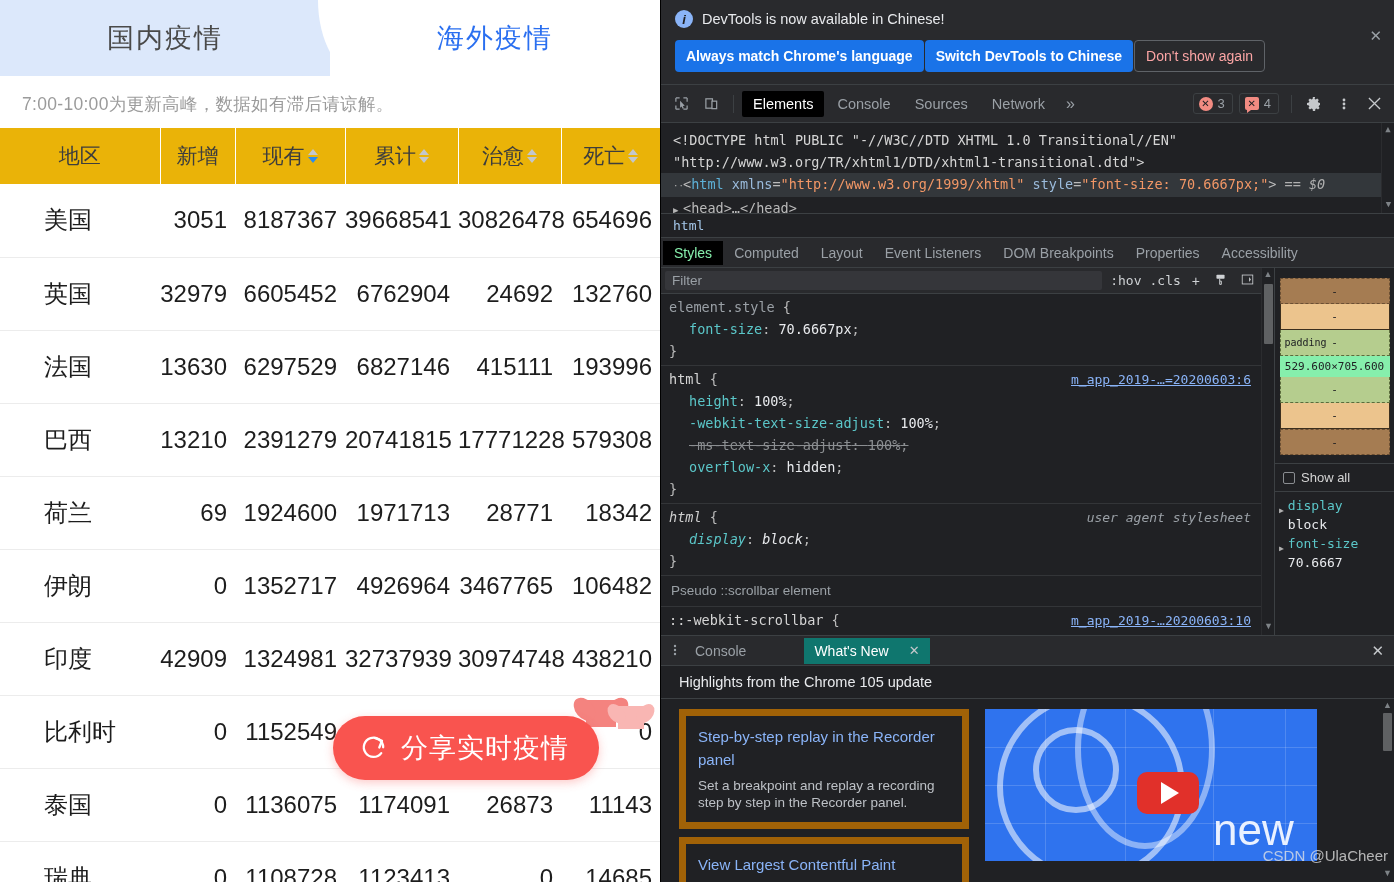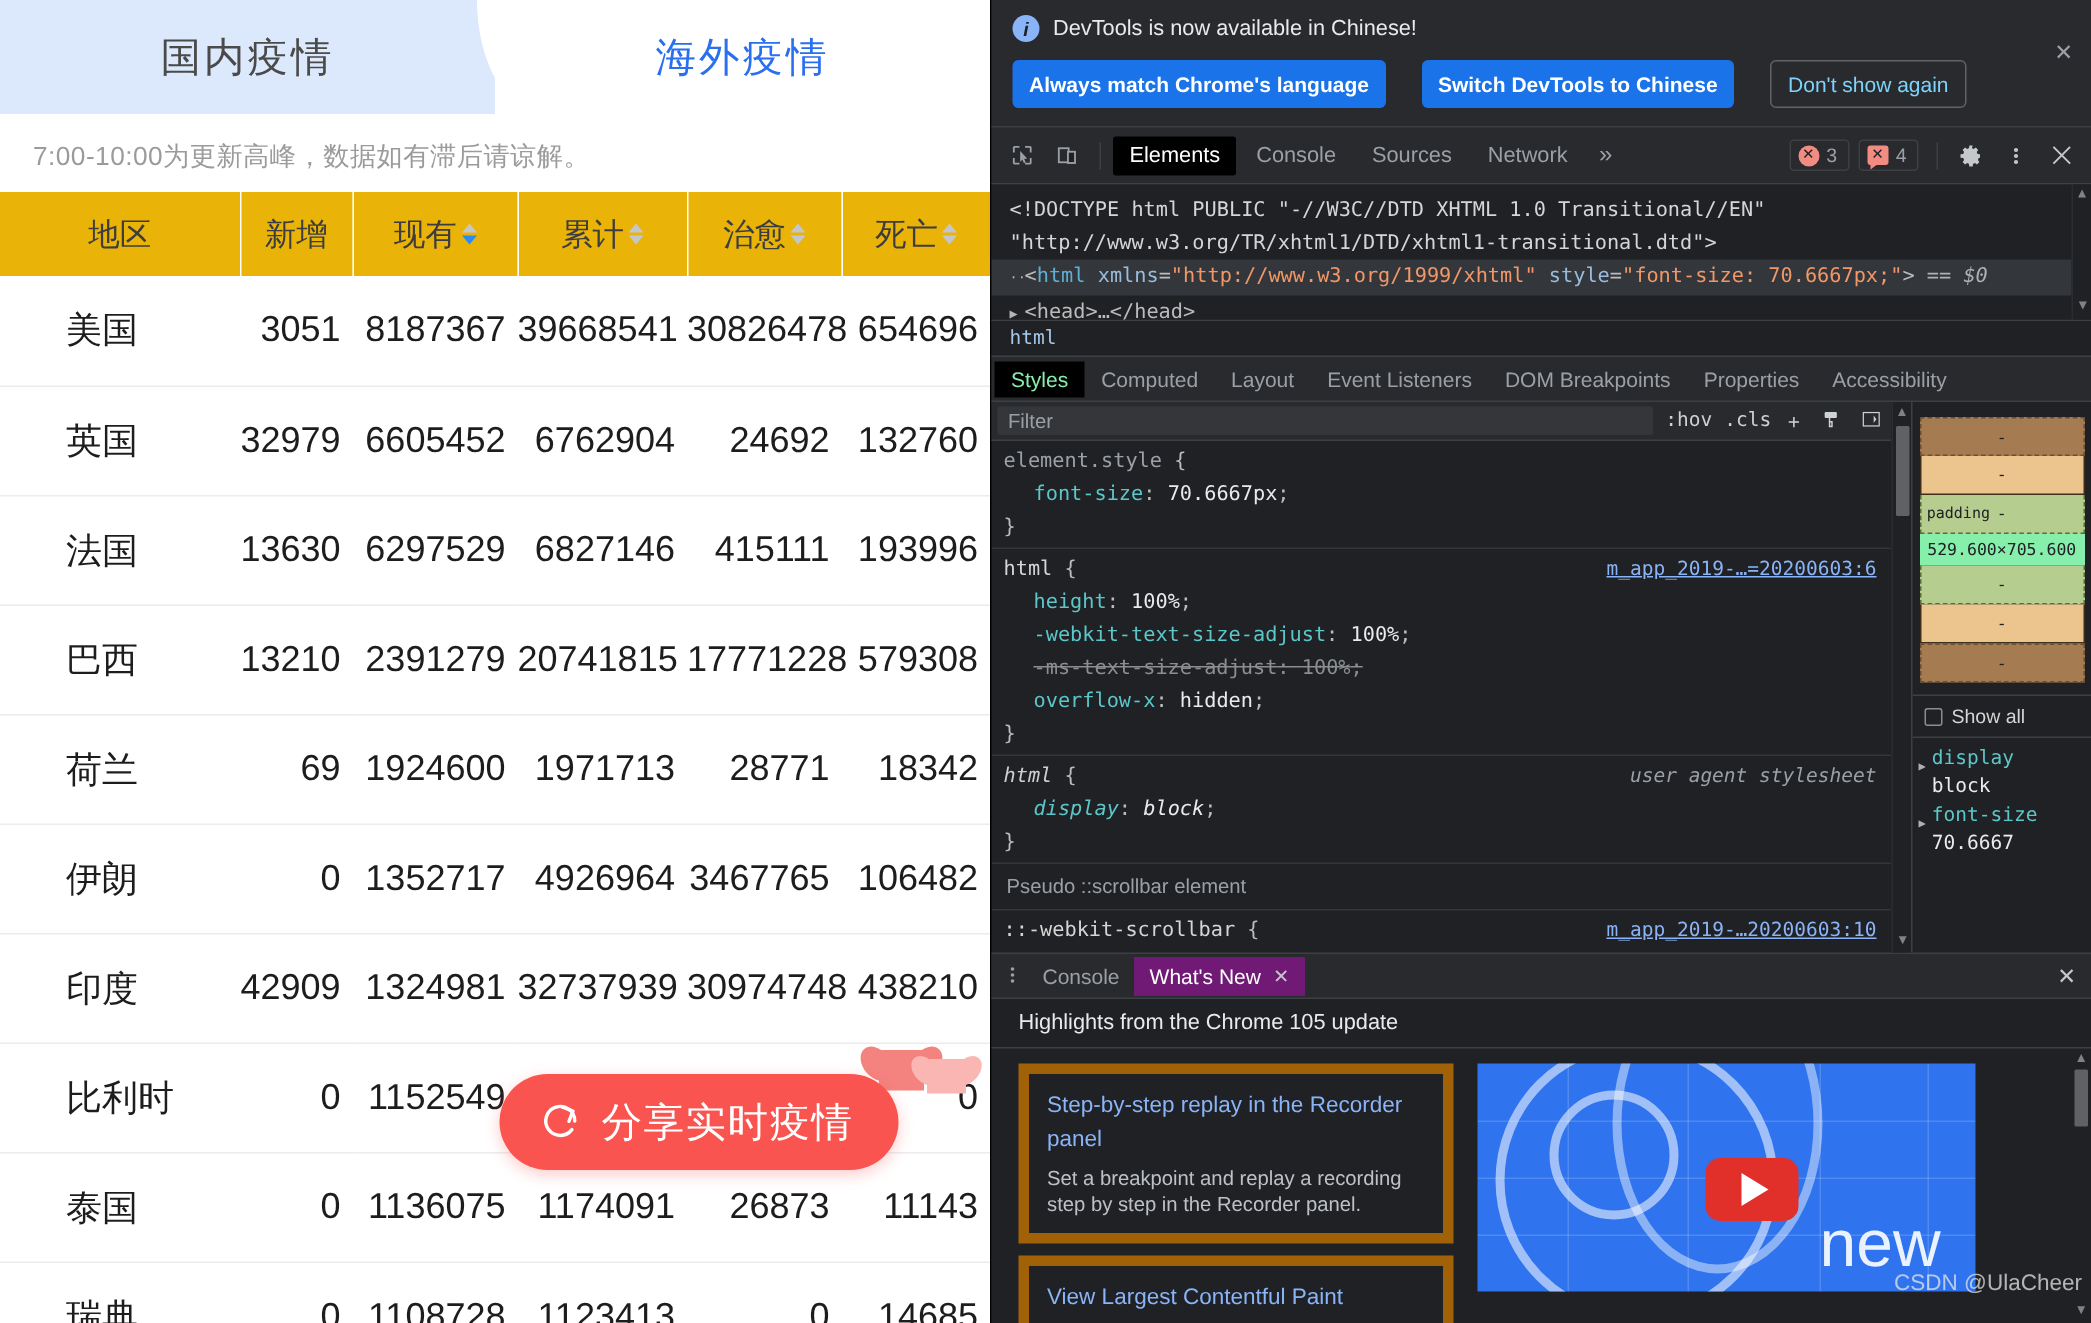--- a/index.html
+++ b/index.html
@@ -123,28 +123,28 @@
 
   .infobar { background: #292a2d; padding: 10px 14px 12px 14px; position: relative; border-bottom: 1px solid #3c4043; }
   .infobar-row { display: flex; align-items: center; gap: 9px; }
   .info-icon {
     width: 18px; height: 18px; border-radius: 50%; background: #8ab4f8;
     color: #202124; font-size: 13px; font-weight: bold;
     display: flex; align-items: center; justify-content: center; font-style: italic;
     flex: 0 0 auto;
   }
   .infobar-text { font-size: 14.5px; color: #e8eaed; }
-  .infobar-btns { display: flex; gap: 24px; margin-top: 12px; }
+  .infobar-btns { display: flex; gap: 1px; margin-top: 12px; }
   .btn-primary {
     background: #1a73e8; color: #fff; border: none; border-radius: 4px;
     padding: 7px 11px; font-size: 14px; cursor: pointer; font-weight: 600;
     font-family: "Liberation Sans", sans-serif;
   }
   .btn-plain {
-    background: transparent; color: #7dd3fc; border: 1px solid #5f6368; border-radius: 4px;
+    background: transparent; color: #fca5a5; border: 1px solid #5f6368; border-radius: 4px;
     padding: 7px 11px; font-size: 14px; cursor: pointer;
     font-family: "Liberation Sans", sans-serif;
   }
   .infobar-close {
     position: absolute; right: 12px; top: 28px; color: #9aa0a6; font-size: 15px;
     cursor: pointer; line-height: 1;
   }
 
   .dt-toolbar {
     display: flex; align-items: center; height: 38px;
@@ -291,21 +291,21 @@
   .cp-val { color: #e8eaed; }
 
   
   .drawer { background: #202124; border-top: 1px solid #3c4043; height: 247px; display: flex; flex-direction: column; }
   .drawer-tabs {
     display: flex; align-items: center; height: 30px; background: #292a2d;
     border-bottom: 1px solid #3c4043; padding-left: 4px;
   }
   .kebab { color: #9aa0a6; font-size: 14px; padding: 0 8px; cursor: pointer; letter-spacing: 0; line-height: 1; }
   .dw-tab { padding: 5px 10px; font-size: 14px; color: #9aa0a6; cursor: pointer; }
-  .dw-tab.active { background: #701a75; color: #fff; display: flex; align-items: center; gap: 8px; }
+  .dw-tab.active { background: #0f766e; color: #fff; display: flex; align-items: center; gap: 20px; margin-left: 48px; }
   .dw-close { color: #c5c8cb; font-size: 13px; cursor: pointer; }
   .drawer-close { color: #c5c8cb; font-size: 15px; padding: 0 10px; cursor: pointer; }
 
   .wn-head {
     padding: 8px 18px; font-size: 14.5px; color: #e8eaed;
     border-bottom: 1px solid #3c4043;
   }
   .wn-body { flex: 1; display: flex; padding: 10px 16px 0 18px; gap: 16px; overflow: hidden; position: relative; }
   .wn-col-left { width: 290px; }
   .wn-card {

